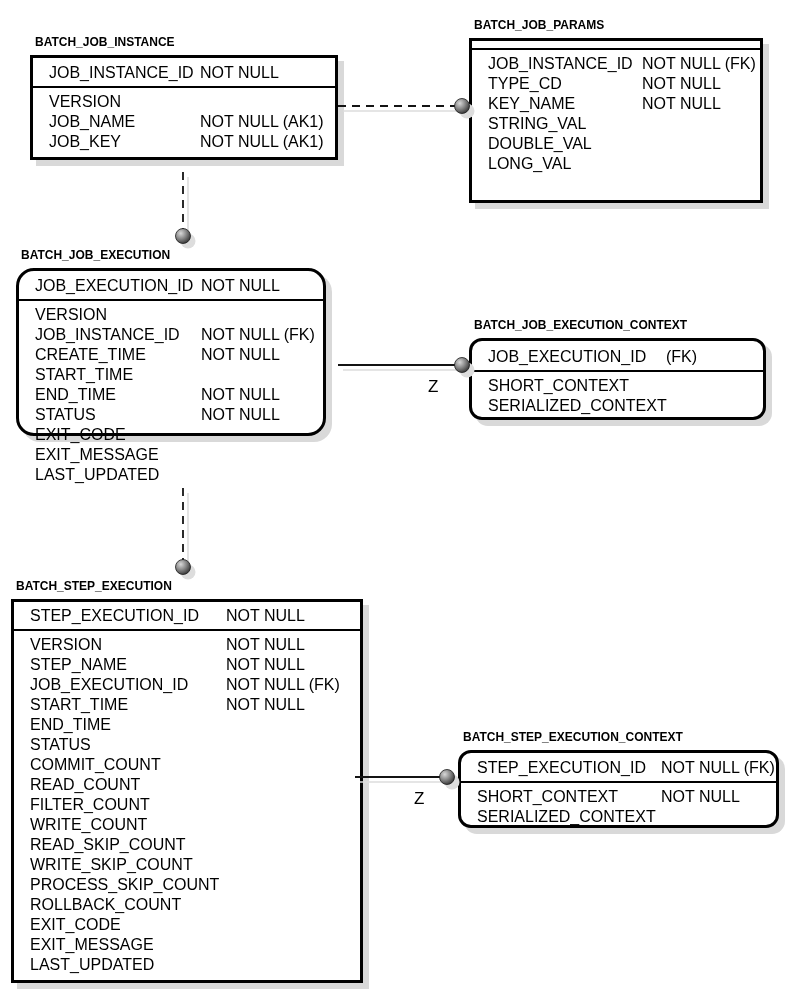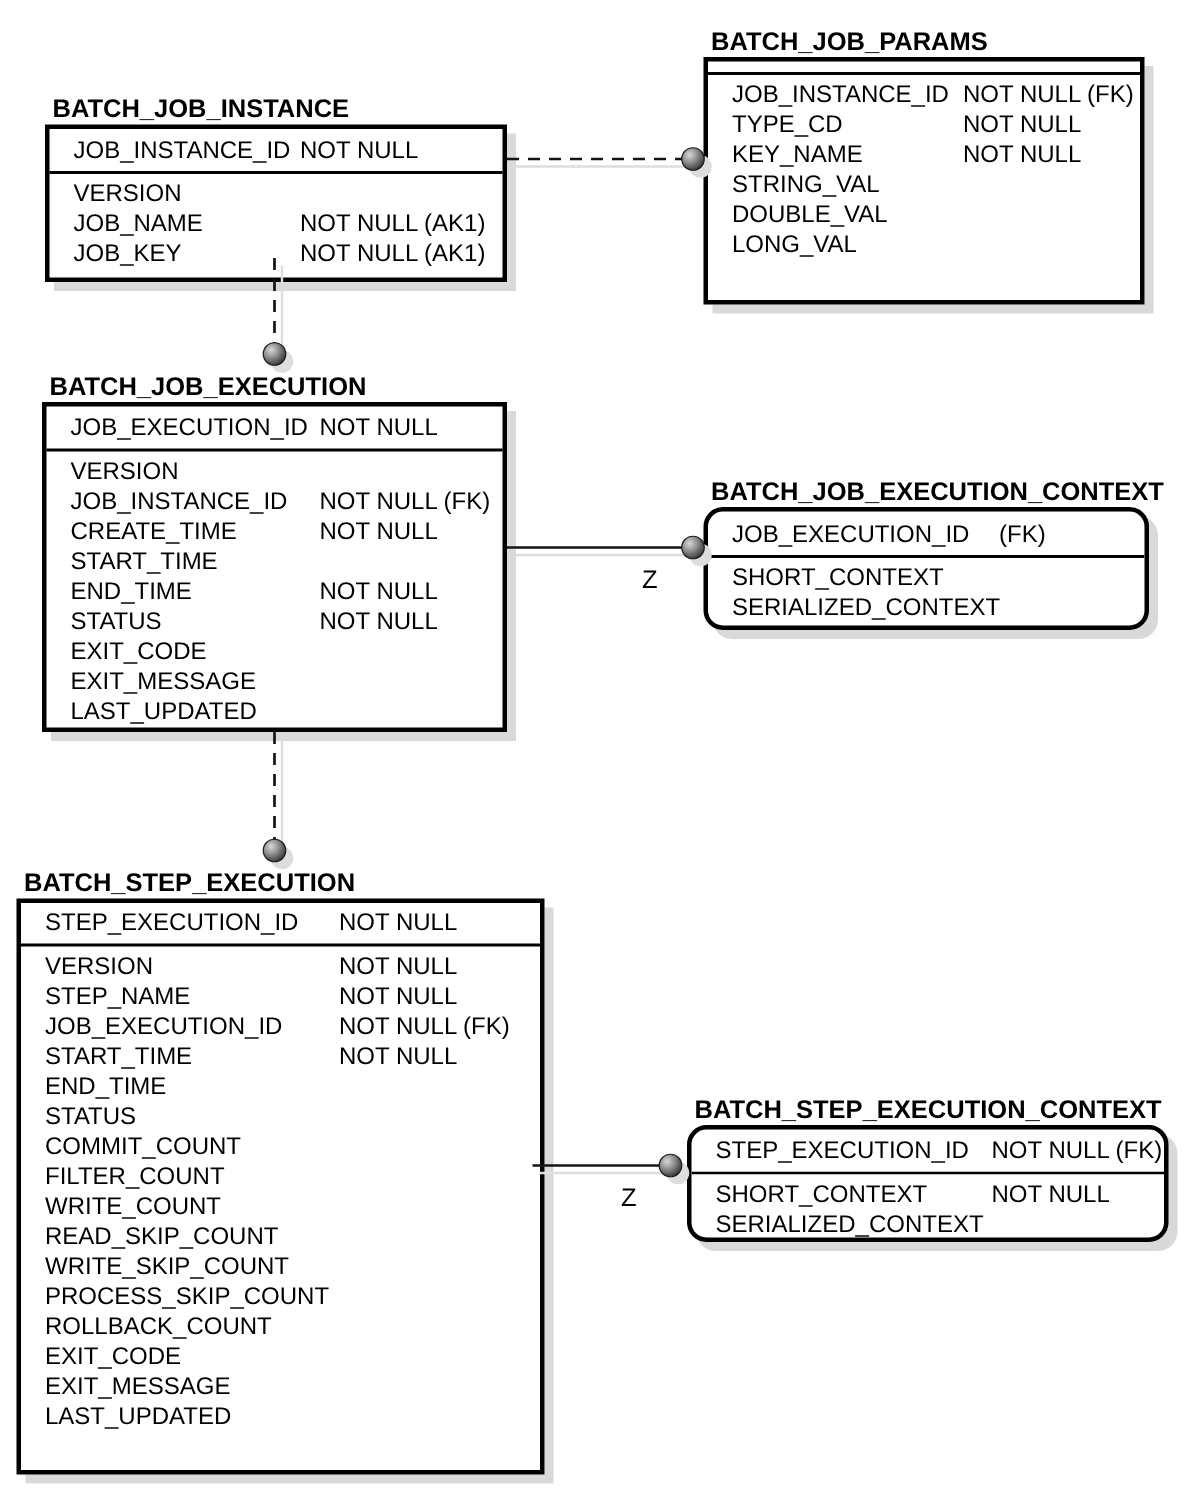--- a/index.html
+++ b/index.html
@@ -7,21 +7,21 @@
     width:794px;height:996px;position:relative;background:#ffffff;
     font-family:"Liberation Sans",sans-serif;color:#000;
     overflow:hidden;
   }
   .entity{
     position:absolute;background:#fff;border:3px solid #000;
     box-shadow:6px 6px 0 #d9d9d9;box-sizing:border-box;z-index:1;
   }
   .entity.rounded{border-radius:13px;}
   .entity-title{
-    position:absolute;top:-23px;left:2px;font-size:17px;font-weight:bold;
+    position:absolute;top:-23px;left:2px;font-size:12px;font-weight:bold;
     white-space:nowrap;letter-spacing:0;
   }
   .key-section{
     border-bottom:2px solid #000;box-sizing:border-box;overflow:hidden;
   }
   .rounded .key-section{border-top-left-radius:10px;border-top-right-radius:10px;}
   .body-section{padding-top:4px;overflow:hidden;}
   .row{
     display:flex;align-items:center;height:20px;line-height:20px;
     padding-left:16px;font-size:16px;white-space:nowrap;
@@ -29,25 +29,25 @@
   .attr-name{display:inline-block;padding-right:6px;}
   .attr-constraint{display:inline-block;}
   
   .t1 .attr-name{min-width:145px;}
   .t2 .attr-name{min-width:148px;}
   .t3 .attr-name{min-width:160px;}
   .t4 .attr-name{min-width:172px;}
   .t5 .attr-name{min-width:190px;}
   .t6 .attr-name{min-width:178px;}
   
-  .t1{left:30px;top:83px;width:308px;height:105px;}
+  .t1{left:30px;top:55px;width:308px;height:105px;}
   .t1 .key-section{height:30px;padding-top:5px;}
   .t2{left:469px;top:38px;width:294px;height:165px;}
   .t2 .key-section{height:9px;}
-  .t3{left:28px;top:268px;width:310px;height:220px;}
+  .t3{left:16px;top:268px;width:310px;height:168px;border-radius:18px;}
   .t3 .key-section{height:30px;padding-top:5px;}
   .t4{left:469px;top:338px;width:297px;height:82px;}
   .t4 .key-section{height:31px;padding-top:6px;}
   .t5{left:11px;top:599px;width:352px;height:384px;}
   .t5 .key-section{height:29px;padding-top:4px;}
   .t6{left:458px;top:750px;width:321px;height:78px;}
   .t6 .key-section{height:30px;padding-top:5px;}
   .connector-layer{
     position:absolute;left:0;top:0;width:794px;height:996px;
     z-index:2;pointer-events:none;
@@ -215,20 +215,24 @@
       </div>
       <div class="row">
         <span class="attr-name">STATUS</span>
         <span class="attr-constraint"></span>
       </div>
       <div class="row">
         <span class="attr-name">COMMIT_COUNT</span>
         <span class="attr-constraint"></span>
       </div>
       <div class="row">
+        <span class="attr-name">READ_COUNT</span>
+        <span class="attr-constraint"></span>
+      </div>
+      <div class="row">
         <span class="attr-name">FILTER_COUNT</span>
         <span class="attr-constraint"></span>
       </div>
       <div class="row">
         <span class="attr-name">WRITE_COUNT</span>
         <span class="attr-constraint"></span>
       </div>
       <div class="row">
         <span class="attr-name">READ_SKIP_COUNT</span>
         <span class="attr-constraint"></span>

